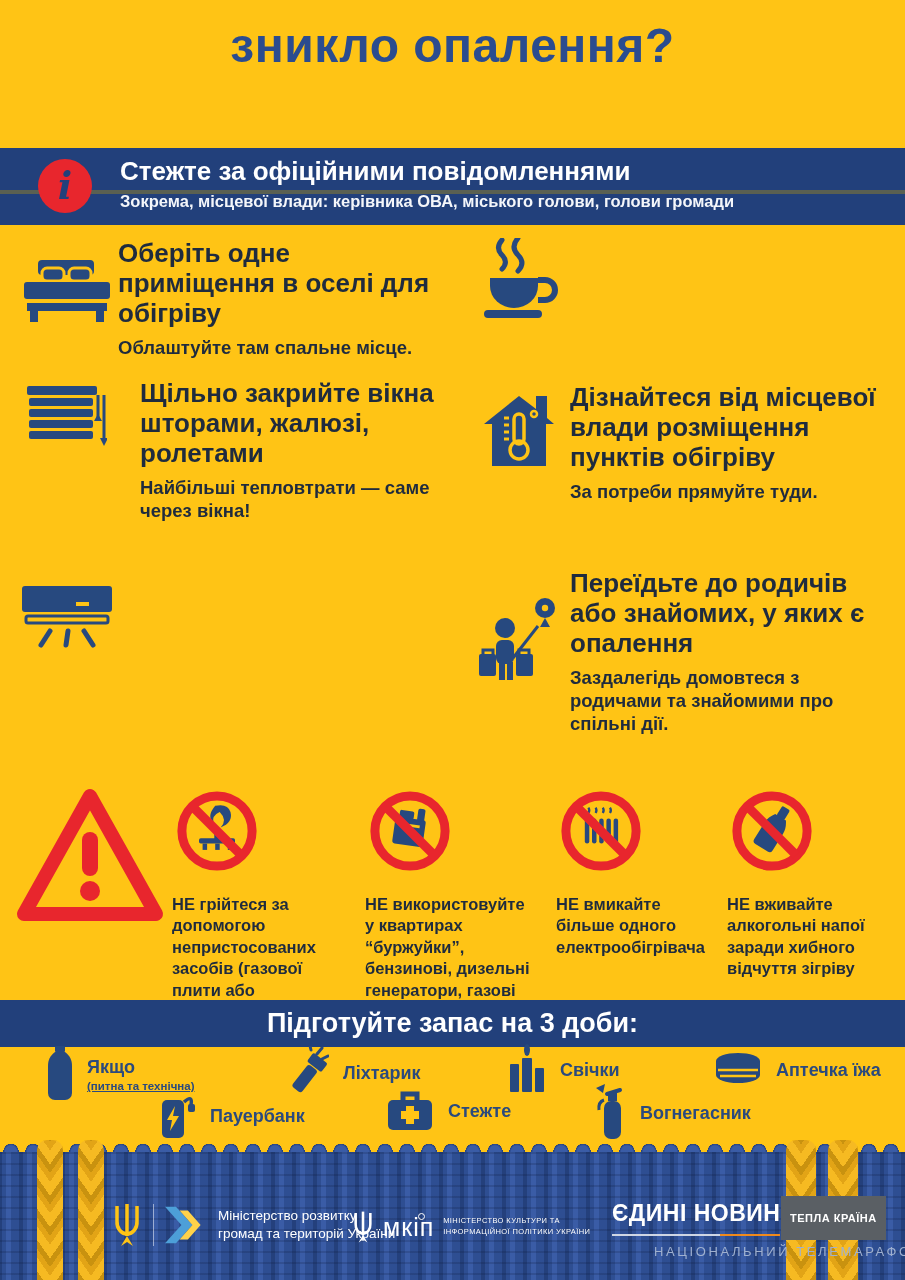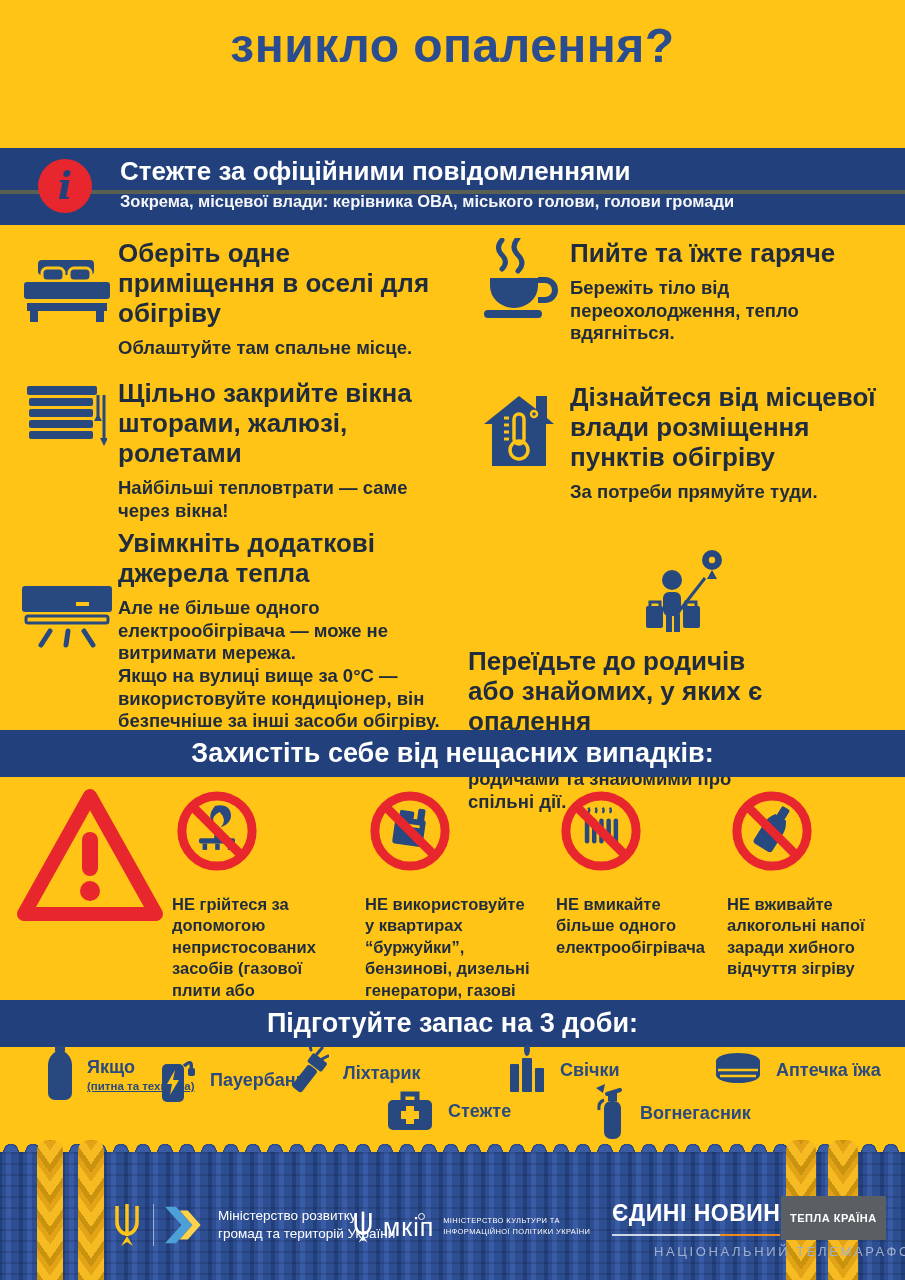--- a/index.html
+++ b/index.html
@@ -104,41 +104,37 @@
   <div class="tip" style="left:468px;top:238px;width:436px;">
     <div class="tip-icon">
       <svg width="78" height="84" viewBox="0 0 78 84">
         <path d="M22,2 q-7,8 0,15 q7,7 0,14" fill="none" stroke="#27497F" stroke-width="5" stroke-linecap="round"></path>
         <path d="M38,0 q-8,9 0,17 q8,8 0,16" fill="none" stroke="#27497F" stroke-width="5" stroke-linecap="round"></path>
         <path d="M10,40 h48 v8 a24,22 0 0 1 -48,0 z" class="ic"></path>
         <path d="M58,42 h7 a10,10 0 0 1 0,20 h-7" fill="none" stroke="#27497F" stroke-width="6"></path>
         <rect class="ic" x="4" y="72" width="58" height="8" rx="4"></rect>
       </svg>
     </div>
-    <div class="tip-text" style="width:320px;">
-      <h3>Пийте та їжте гаряче</h3>
-      <p>Бережіть тіло від переохолодження, тепло вдягніться.</p>
-    </div>
   </div>
 
   <div class="tip" style="left:16px;top:378px;width:438px;">
     <div class="tip-icon">
       <svg width="80" height="72" viewBox="0 0 80 72" style="margin-top:8px;">
         <rect class="ic" x="0" y="0" width="70" height="9" rx="2"></rect>
         <rect class="ic" x="2" y="12" width="64" height="8" rx="2"></rect>
         <rect class="ic" x="2" y="23" width="64" height="8" rx="2"></rect>
         <rect class="ic" x="2" y="34" width="64" height="8" rx="2"></rect>
         <rect class="ic" x="2" y="45" width="64" height="8" rx="2"></rect>
         <line x1="71" y1="9" x2="71" y2="34" stroke="#27497F" stroke-width="3"></line>
         <path d="M71,35 l-4,-7 h8 z" class="ic" transform="rotate(180 71 31.5)"></path>
         <line x1="77" y1="9" x2="77" y2="52" stroke="#27497F" stroke-width="3"></line>
         <path d="M77,60 l-4,-8 h8 z" class="ic"></path>
       </svg>
     </div>
-    <div class="tip-text" style="width:318px;">
+    <div class="tip-text" style="width:318px;margin-left:22px;">
       <h3>Щільно закрийте вікна шторами, жалюзі, ролетами</h3>
       <p>Найбільші тепловтрати — саме через вікна!</p>
     </div>
   </div>
 
   <div class="tip" style="left:468px;top:382px;width:436px;">
     <div class="tip-icon">
       <svg width="82" height="82" viewBox="0 0 82 82" style="margin-top:6px;">
         <path class="ic" d="M6,36 L41,8 L58,21 V8 h11 v22 L76,36 h-8 v42 H14 V36 z"></path>
         <rect x="36" y="26" width="10" height="30" rx="5" fill="none" stroke="#FFC415" stroke-width="3.5"></rect>
@@ -160,28 +156,23 @@
     <div class="tip-icon">
       <svg width="96" height="64" viewBox="0 0 96 64" style="margin-top:58px;">
         <rect class="ic" x="3" y="0" width="90" height="26" rx="3"></rect>
         <rect x="57" y="16" width="13" height="4" fill="#FFC415"></rect>
         <rect x="7" y="30" width="82" height="7" rx="2" fill="none" stroke="#27497F" stroke-width="3"></rect>
         <line x1="31" y1="45" x2="22" y2="59" stroke="#27497F" stroke-width="5" stroke-linecap="round"></line>
         <line x1="49" y1="45" x2="47" y2="59" stroke="#27497F" stroke-width="5" stroke-linecap="round"></line>
         <line x1="65" y1="45" x2="74" y2="59" stroke="#27497F" stroke-width="5" stroke-linecap="round"></line>
       </svg>
     </div>
-    <div class="tip-text" style="width:322px;">
-      <h3>Увімкніть додаткові джерела тепла</h3>
-      <p>Але не більше одного електрообігрівача — може не витримати мережа.
-Якщо на вулиці вище за 0°C — використовуйте кондиціонер, він безпечніше за інші засоби обігріву.</p>
-    </div>
-  </div>
-
-  <div class="tip" style="left:468px;top:520px;width:436px;flex-direction:column;">
+  </div>
+
+  <div class="tip" style="left:468px;top:568px;width:436px;">
     <div class="tip-icon">
       <svg width="88" height="98" viewBox="0 0 88 98" style="margin-top:28px;">
         <circle class="ic" cx="70" cy="12" r="10"></circle>
         <circle cx="70" cy="12" r="3.2" fill="#FFC415"></circle>
         <path class="ic" d="M70,22 l-5,9 h10 z"></path>
         <line x1="38" y1="62" x2="63" y2="30" stroke="#27497F" stroke-width="3"></line>
         <circle class="ic" cx="30" cy="32" r="10"></circle>
         <rect class="ic" x="21" y="44" width="18" height="24" rx="6"></rect>
         <rect class="ic" x="24" y="66" width="6" height="18"></rect>
         <rect class="ic" x="32" y="66" width="6" height="18"></rect>
@@ -190,23 +181,20 @@
         <path d="M44,58 v-4 h10 v4" fill="none" stroke="#27497F" stroke-width="3"></path>
         <rect class="ic" x="41" y="58" width="17" height="22" rx="2"></rect>
       </svg>
     </div>
     <div class="tip-text" style="width:320px;">
       <h3>Переїдьте до родичів або знайомих, у яких є опалення</h3>
       <p>Заздалегідь домовтеся з родичами та знайомими про спільні дії.</p>
     </div>
   </div>
 
-  <div class="banner banner-mid banner2">
-    <span>Захистіть себе від нещасних випадків:</span>
-  </div>
 
   <div style="position:absolute;left:14px;top:784px;">
     <svg width="152" height="146" viewBox="0 0 152 146">
       <path d="M76,12 L142,130 H10 Z" fill="none" stroke="#E8262D" stroke-width="14" stroke-linejoin="round"></path>
       <rect x="68" y="48" width="16" height="44" rx="8" fill="#E8262D"></rect>
       <circle cx="76" cy="107" r="10" fill="#E8262D"></circle>
     </svg>
   </div>
 
   <div class="danger" style="left:172px;top:786px;width:166px;">
@@ -323,21 +311,21 @@
       <svg width="48" height="34" viewBox="0 0 48 34">
         <ellipse class="ic" cx="24" cy="9" rx="22" ry="8"></ellipse>
         <path class="ic" d="M2,9 v14 a22,8 0 0 0 44,0 V9 z"></path>
         <line x1="4" y1="18" x2="44" y2="18" stroke="#FFC415" stroke-width="2.5"></line>
         <line x1="6" y1="24" x2="42" y2="24" stroke="#FFC415" stroke-width="2.5"></line>
       </svg>
     </span>
     <span class="supply-label">Аптечка їжа</span>
   </div>
 
-  <div class="supply" style="left:160px;top:1054px;">
+  <div class="supply" style="left:160px;top:1090px;">
     <span>
       <svg width="36" height="50" viewBox="0 0 36 50">
         <rect class="ic" x="2" y="10" width="22" height="38" rx="5"></rect>
         <polygon points="15,16 7,30 12,30 10,41 19,26 13,26" fill="#FFC415"></polygon>
         <path d="M24,12 q9,-8 7,3" fill="none" stroke="#27497F" stroke-width="3.5"></path>
         <rect class="ic" x="28" y="14" width="7" height="8" rx="2"></rect>
       </svg>
     </span>
     <span class="supply-label">Пауербанк</span>
   </div>

